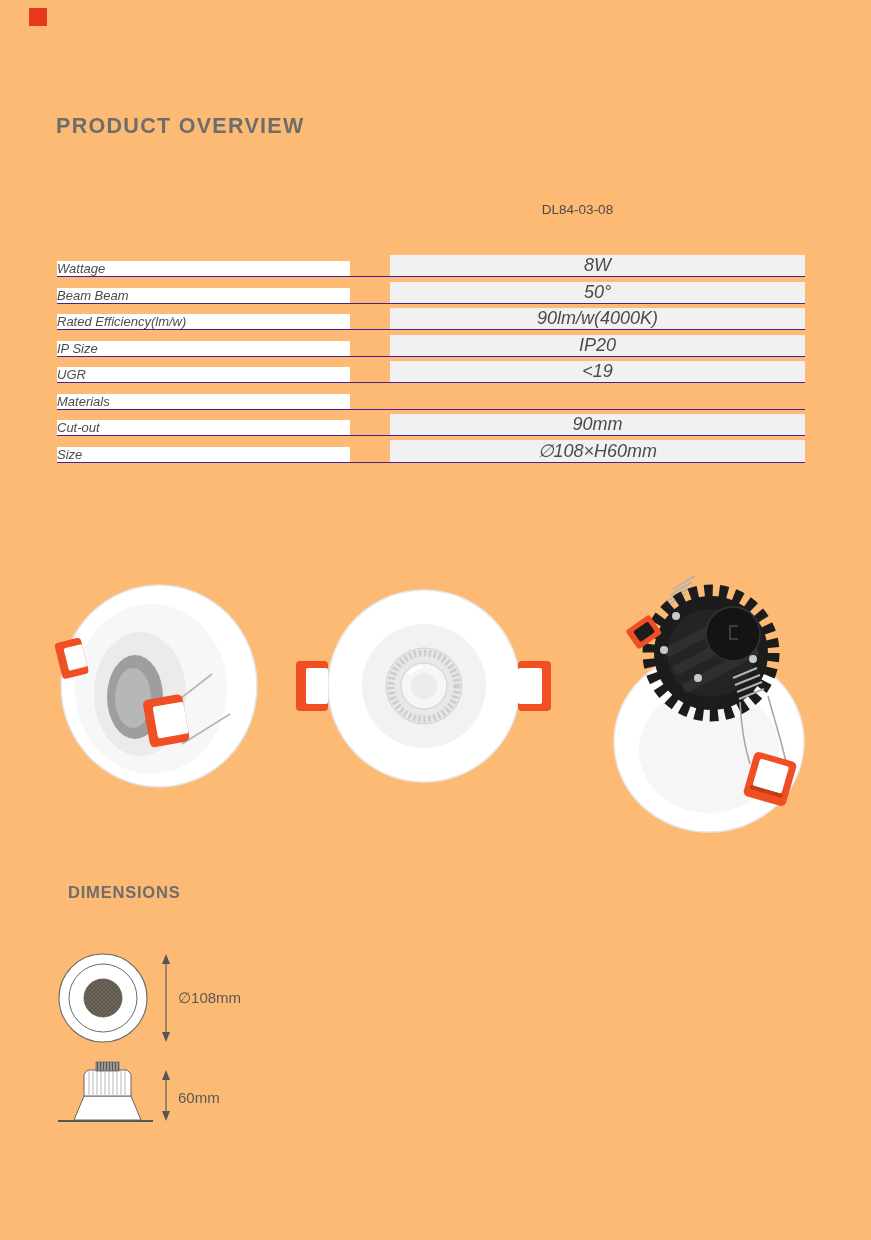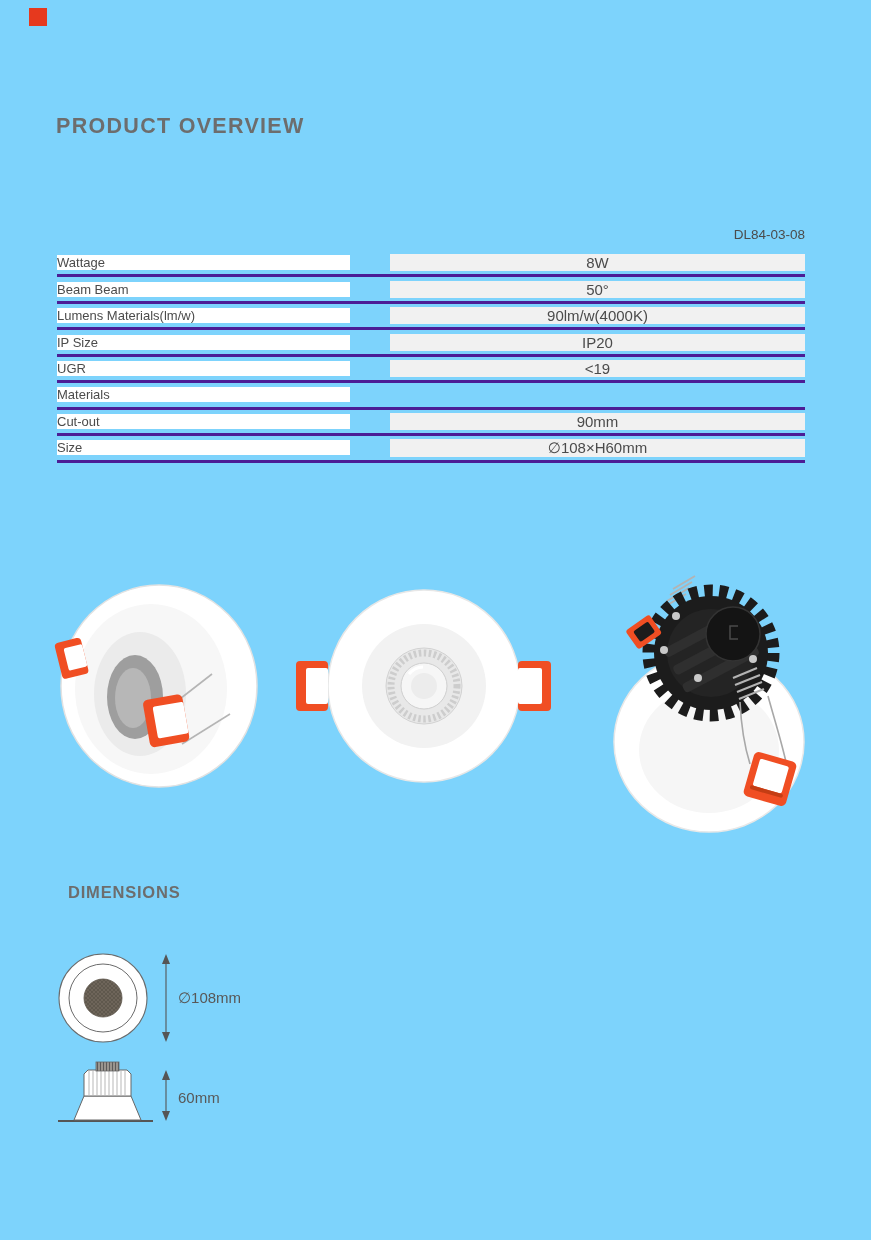--- a/index.html
+++ b/index.html
@@ -1,54 +1,54 @@
 <!DOCTYPE html>
 <html><head>
 <meta charset="utf-8">
 <style>
   html,body{margin:0;padding:0;background:#ffffff;}
   #page{
     position:relative;
     width:871px;height:1240px;
-    background:#7dd3fc;
+    background:#fdba74;
     font-family:"Liberation Sans", sans-serif;
     overflow:hidden;
   }
   .brand-mark{
     position:absolute;left:29px;top:8px;width:18px;height:18px;
     background:#e6391e;
   }
   .h-main{
     position:absolute;left:56px;top:114px;
     font-size:21.5px;font-weight:bold;letter-spacing:1.3px;
     color:#6d6d6d;margin:0;
   }
   .h-sub{
     position:absolute;left:56px;top:871px;
     font-size:16.5px;font-weight:bold;letter-spacing:0.8px;
     color:#6d6d6d;margin:12px;
   }
   .model-label{
-    position:absolute;left:350px;top:227px;width:455px;
-    text-align:right;font-size:13.5px;color:#4b4b4b;
+    position:absolute;left:350px;top:202px;width:455px;
+    text-align:center;font-size:13.5px;color:#4b4b4b;
   }
   .spec-table{
     position:absolute;left:57px;top:251px;width:748px;
   }
   .spec-row{
-    display:flex;align-items:center;height:26.45px;
-    box-sizing:border-box;border-bottom:3px solid #4c1d95;
+    display:flex;align-items:flex-end;height:26.45px;
+    box-sizing:border-box;border-bottom:1px solid #4c1d95;font-style:italic;
   }
   .spec-label{
     width:293px;display:flex;align-items:center;
     font-size:13px;color:#4b4b4b;background:#ffffff;
   }
   .spec-value{
     flex:1;display:flex;align-items:center;justify-content:center;
-    font-size:15px;color:#4b4b4b;background:#f1f1f1;margin-left:40px;
+    font-size:18px;color:#4b4b4b;background:#f1f1f1;margin-left:40px;
   }
   .product-strip{position:absolute;left:40px;top:560px;}
   .dim-drawings{position:absolute;left:40px;top:930px;}
   svg text{font-family:"Liberation Sans", sans-serif;}
 </style>
 </head>
 <body>
 
 <div id="page">
 
@@ -61,21 +61,21 @@
   <div class="spec-table">
     <div class="spec-row">
       <div class="spec-label">Wattage</div>
       <div class="spec-value">8W</div>
     </div>
     <div class="spec-row">
       <div class="spec-label">Beam Beam</div>
       <div class="spec-value">50°</div>
     </div>
     <div class="spec-row">
-      <div class="spec-label">Lumens Materials(lm/w)</div>
+      <div class="spec-label">Rated Efficiency(lm/w)</div>
       <div class="spec-value">90lm/w(4000K)</div>
     </div>
     <div class="spec-row">
       <div class="spec-label">IP Size</div>
       <div class="spec-value">IP20</div>
     </div>
     <div class="spec-row">
       <div class="spec-label">UGR</div>
       <div class="spec-value">&lt;19</div>
     </div>

